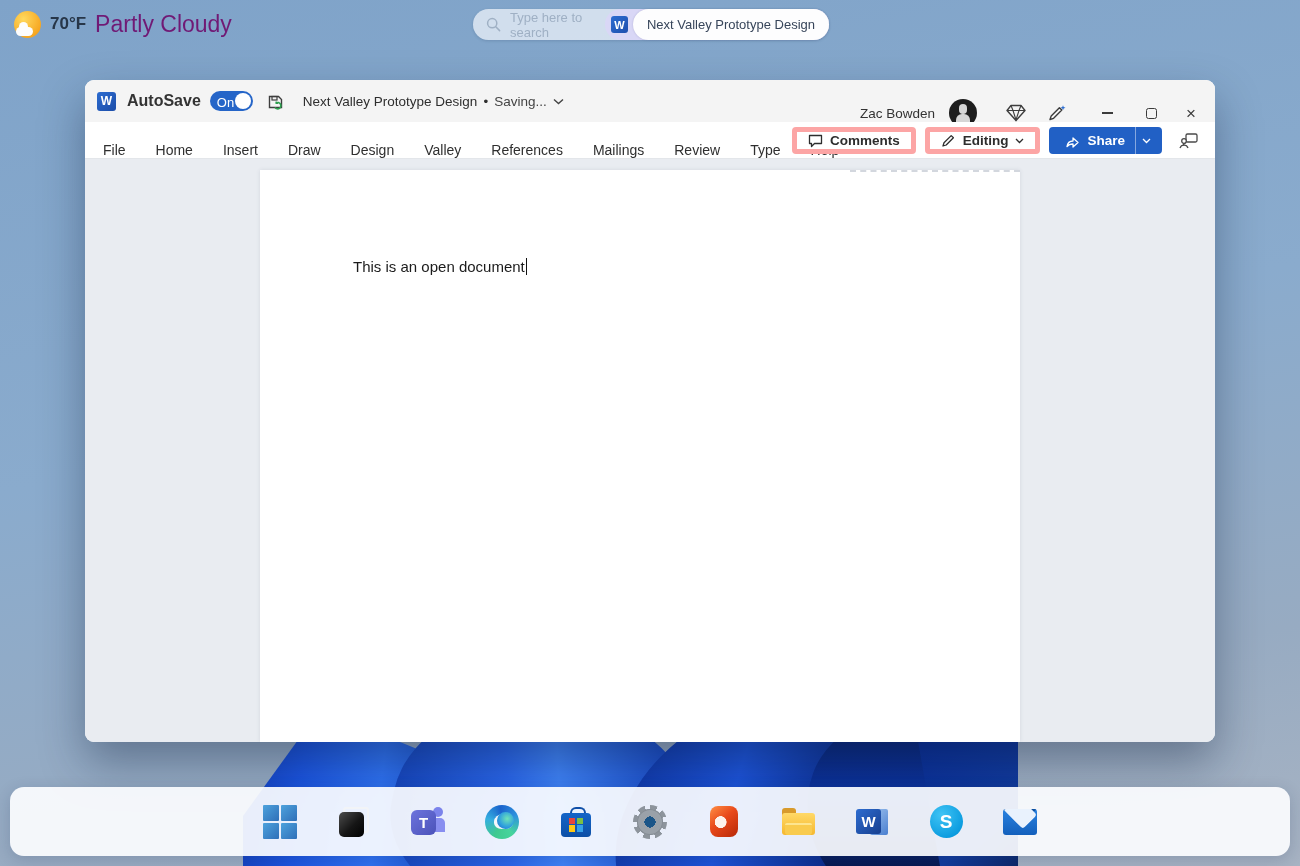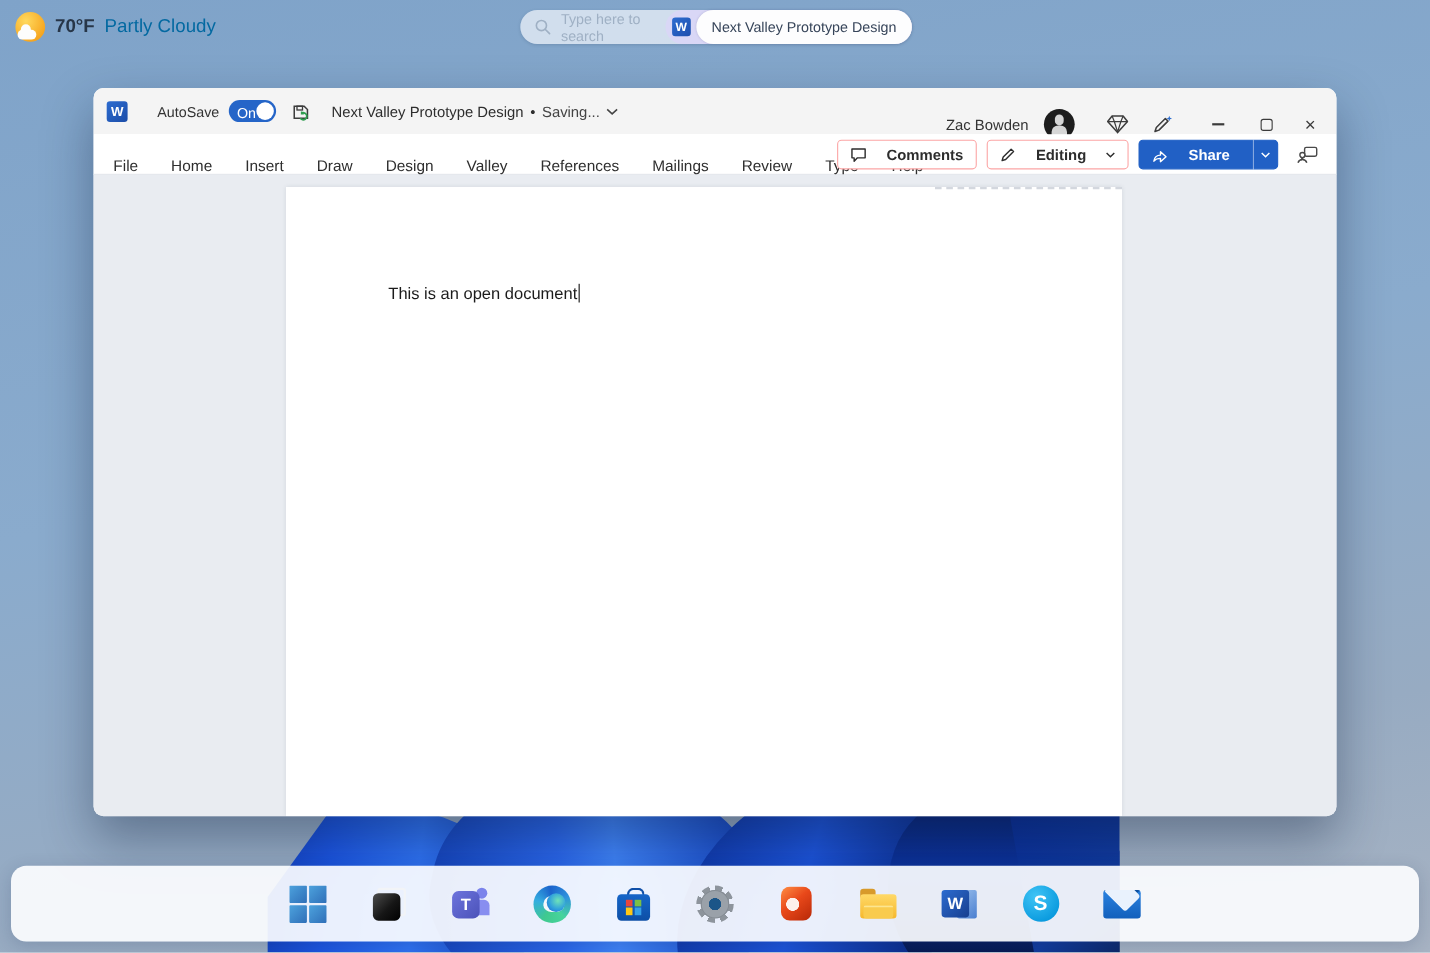--- a/index.html
+++ b/index.html
@@ -13,21 +13,21 @@
     display:flex; align-items:center; }
   .weather { display:flex; align-items:center; gap:9px; margin-left:14px; }
   .weather-icon { position:relative; width:27px; height:27px; }
   .weather-sun { position:absolute; inset:0; border-radius:50%;
     background:radial-gradient(circle at 35% 30%,#ffd95e,#f6a51f 75%); }
   .weather-cloud { position:absolute; left:2px; bottom:2px; width:17px; height:9px;
     background:#fdfdfd; border-radius:8px; }
   .weather-cloud:before { content:""; position:absolute; left:3px; top:-5px;
     width:9px; height:9px; border-radius:50%; background:#fdfdfd; }
   .weather-temp { font-size:17px; font-weight:bold; color:#273648; }
-  .weather-cond { font-size:17px; color:#0369a1; }
+  .weather-cond { font-size:23px; color:#701a75; }
 
   .top-search { position:absolute; left:473px; top:9px; width:356px; height:31px;
     border-radius:16px; background:rgba(232,238,247,0.78);
     box-shadow:0 1px 3px rgba(30,50,80,0.18); display:flex; align-items:center; }
   .top-search-icon { margin-left:13px; }
   .top-search-ph { margin-left:9px; font-size:13px; color:#9fb0c4; flex:1; }
   .top-search-app { height:31px; display:flex; align-items:center; gap:0;
     background:#d9d7f6; border-radius:16px; padding-left:6px; }
   .app-pill { height:31px; display:flex; align-items:center; background:#fdfdfe;
     border-radius:16px; padding:0 14px; margin-left:5px; font-size:13px; color:#37455a;
@@ -42,21 +42,21 @@
 
   
   .win { position:absolute; left:85px; top:80px; width:1130px; height:662px;
     border-radius:9px; background:#fff; box-shadow:0 20px 45px rgba(10,25,55,0.38);
     overflow:hidden; z-index:3; }
   .titlebar { position:relative; height:42px; background:#f4f4f4;
     display:flex; align-items:center; }
   .tb-wordicon { margin-left:12px; width:19px; height:19px; border-radius:3px;
     background:linear-gradient(135deg,#2d6cd0,#1c4da8); color:#fff; font-weight:bold;
     font-size:12px; display:flex; align-items:center; justify-content:center; }
-  .tb-autosave { margin-left:27px; font-size:13px; color:#333; }
+  .tb-autosave { margin-left:11px; font-size:16px; color:#333;font-weight:bold; }
   .toggle { margin-left:9px; width:43px; height:20px; border-radius:10px;
     background:#2565c8; position:relative; cursor:pointer; }
   .toggle-label { position:absolute; left:7px; top:4px; font-size:13px; color:#fff; }
   .toggle-knob { position:absolute; right:2px; top:2px; width:16px; height:16px;
     border-radius:50%; background:#fff; }
   .tb-save { margin-left:14px; }
   .tb-title { margin-left:17px; font-size:13.5px; color:#2e2e2e; display:flex;
     align-items:center; gap:6px; }
   .tb-status { color:#444; }
   .tb-search { position:absolute; left:435px; top:6px; width:310px; height:30px;
@@ -82,22 +82,22 @@
   .ctl-max { width:11px; height:11px; border:1.4px solid #3b3b3b; border-radius:2.5px; }
   .ctl-close { font-size:17px; color:#3b3b3b; line-height:1; margin-right:8px; }
 
   
   .menubar { position:relative; height:37px; background:#fff;
     border-bottom:1px solid #e3e6ea; display:flex; align-items:flex-end; }
   .menu-items { display:flex; align-items:center; margin-left:18px; gap:30px; }
   .menu-item { font-size:14px; color:#2f2f2f; cursor:pointer; white-space:nowrap; }
   .menu-right { position:absolute; right:10px; top:0; height:37px; display:flex;
     align-items:center; gap:9px; }
-  .btn { display:flex; align-items:center; gap:18px; height:27px; padding:0 11px;
-    border:1px solid #fca5a5; border-radius:4px; background:#fff; cursor:pointer;
+  .btn { display:flex; align-items:center; gap:7px; height:27px; padding:0 11px;
+    border:5px solid #fca5a5; border-radius:4px; background:#fff; cursor:pointer;
     font-size:13.5px; font-weight:bold; color:#2d2d2d; }
   .btn-share { background:#2160c5; border-color:#2160c5; color:#fff; padding-right:0; }
   .share-chev { display:flex; align-items:center; justify-content:center; height:27px;
     width:22px; border-left:1px solid rgba(255,255,255,0.45); margin-left:3px; }
 
   
   .canvas { position:relative; height:583px; background:#e9ecf1; }
   .page { position:absolute; left:175px; top:11px; width:760px; height:572px;
     background:#fff; box-shadow:0 0 4px rgba(60,70,90,0.12); }
   .page-dash { position:absolute; right:0; top:0; width:170px; height:0;

